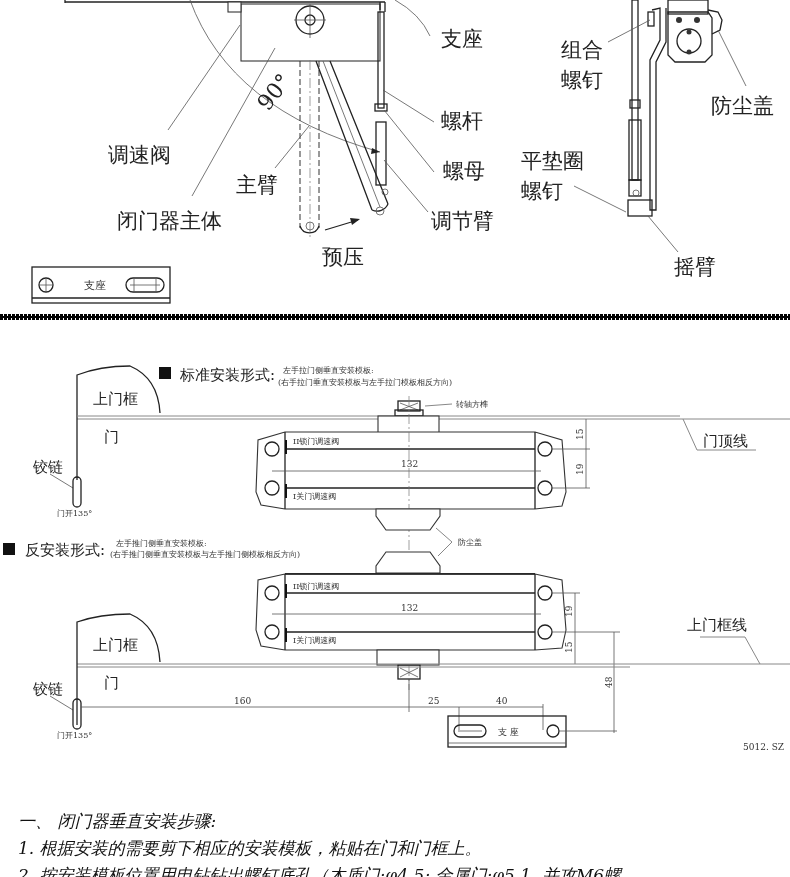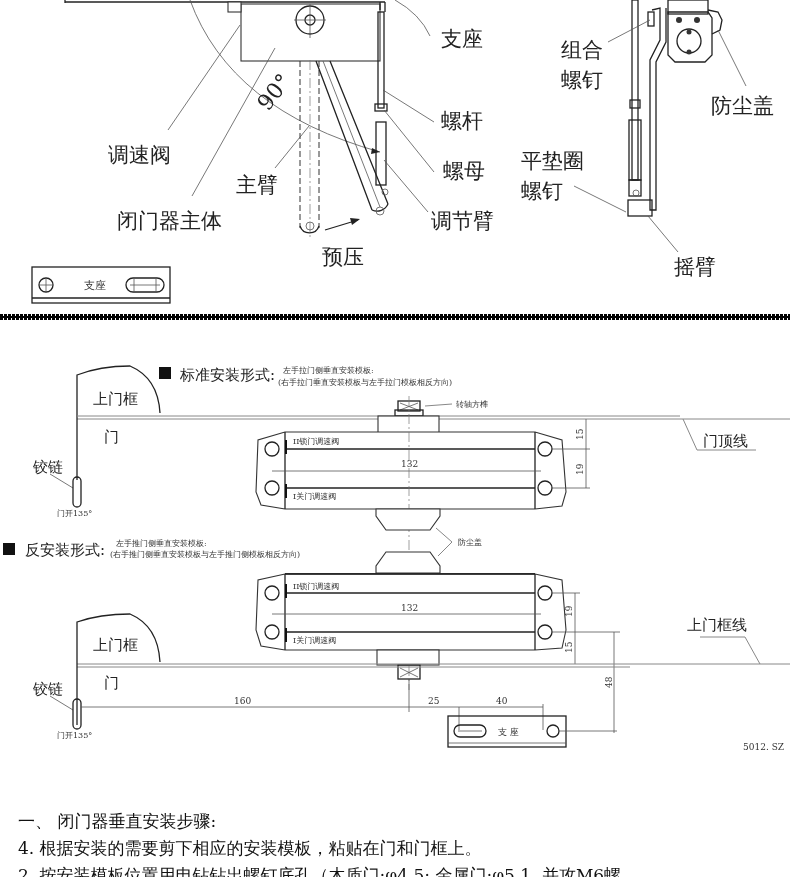--- a/index.html
+++ b/index.html
@@ -13,21 +13,21 @@
   .ln { stroke:#222; stroke-width:1.3; fill:none; }
   .ln-thin { stroke:#555; stroke-width:0.8; fill:none; }
   .ln-gray { stroke:#888; stroke-width:1; fill:none; }
   .dash { stroke:#333; stroke-width:1; fill:none; stroke-dasharray:6 3; }
   .center { stroke:#777; stroke-width:0.7; fill:none; stroke-dasharray:10 3 2 3; }
   .body-fill { fill:#fff; stroke:#333; stroke-width:1.1; }
   .sep { position:absolute; left:0; top:314px; width:790px; height:6px;
          background:repeating-linear-gradient(90deg,#000 0 3px,#fff 3px 4px); }
   .sep::before { content:""; position:absolute; left:0; right:0; top:2px; height:2px; background:#000; }
   .steps { position:absolute; left:18px; top:808px; font-size:17px; line-height:27px; font-family:"DejaVu Serif","Liberation Serif",serif; color:#111; white-space:nowrap; }
-  .steps div { height:27px; }
+  .steps div { height:27px;font-style:italic; }
 </style>
 </head>
 <body>
 
 <div id="stage">
 <svg width="790" height="877" viewBox="0 0 790 877" xmlns="http://www.w3.org/2000/svg">
 
   <g>
 
     <line class="ln" x1="65" y1="2" x2="385" y2="2"></line>
@@ -245,16 +245,16 @@
     <line class="ln-thin" x1="559" y1="731" x2="617" y2="731"></line>
     <text class="lbl-xs" x="498" y="735" style="font-size:9px">支 座</text>
     <text class="lbl-xs" x="743" y="750" style="font-size:9px">5012. SZ</text>
   </g>
 </svg>
 
 <div class="sep"></div>
 
 <div class="steps">
   <div>一、  闭门器垂直安装步骤:</div>
-  <div>4. 根据安装的需要剪下相应的安装模板，粘贴在门和门框上。</div>
+  <div>1. 根据安装的需要剪下相应的安装模板，粘贴在门和门框上。</div>
   <div>2. 按安装模板位置用电钻钻出螺钉底孔（木质门:φ4.5; 金属门:φ5.1, 并攻M6螺</div>
 </div>
 </div>
 
 </body></html>

